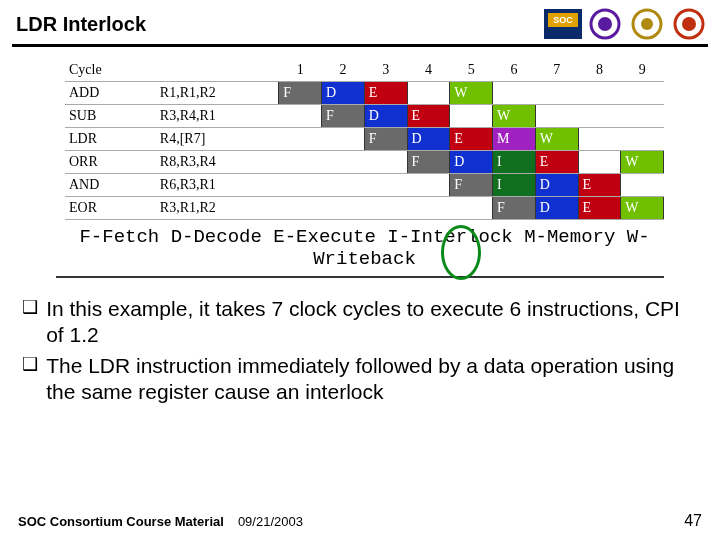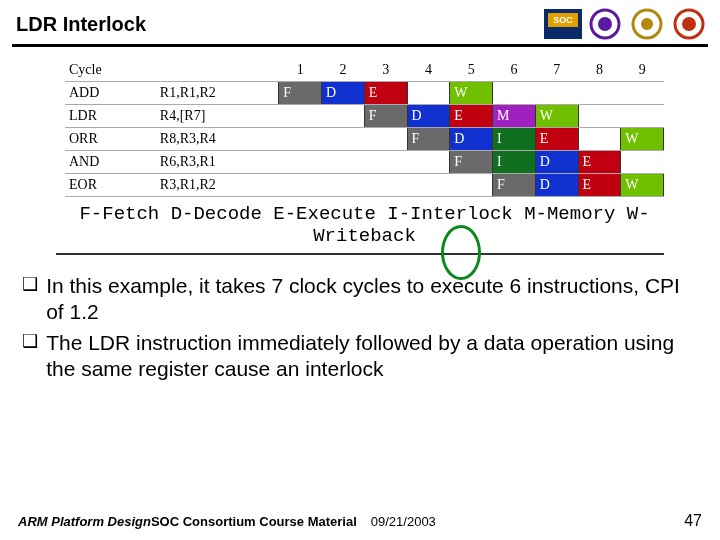--- a/index.html
+++ b/index.html
@@ -111,20 +111,33 @@
           <td class="stage-cell c-D">D</td>
           <td class="stage-cell c-E">E</td>
           <td class="empty"></td>
           <td class="stage-cell c-W">W</td>
           <td class="empty"></td>
           <td class="empty"></td>
           <td class="empty"></td>
           <td class="empty"></td>
         </tr>
         <tr class="data-row">
+          <th class="instr-col">SUB</th>
+          <th class="regs-col">R3,R4,R1</th>
+          <td class="empty"></td>
+          <td class="stage-cell c-F">F</td>
+          <td class="stage-cell c-D">D</td>
+          <td class="stage-cell c-E">E</td>
+          <td class="empty"></td>
+          <td class="stage-cell c-W">W</td>
+          <td class="empty"></td>
+          <td class="empty"></td>
+          <td class="empty"></td>
+        </tr>
+        <tr class="data-row">
           <th class="instr-col">LDR</th>
           <th class="regs-col">R4,[R7]</th>
           <td class="empty"></td>
           <td class="empty"></td>
           <td class="stage-cell c-F">F</td>
           <td class="stage-cell c-D">D</td>
           <td class="stage-cell c-E">E</td>
           <td class="stage-cell c-M">M</td>
           <td class="stage-cell c-W">W</td>
           <td class="empty"></td>
@@ -182,18 +195,17 @@
       <span class="sq">❑</span>
       <span>In this example, it takes 7 clock cycles to execute 6 instructions, CPI of 1.2</span>
     </div>
     <div class="b">
       <span class="sq">❑</span>
       <span>The LDR instruction immediately followed by a data operation using the same register cause an interlock</span>
     </div>
   </div>
 
 <div class="footer">
-  <span class="left">ARM Platform Design</span>
   <span class="mid">
     <span>SOC Consortium Course Material</span><span class="date">09/21/2003</span>
   </span>
   <span class="page">47</span>
 </div>
 
 </body></html>

